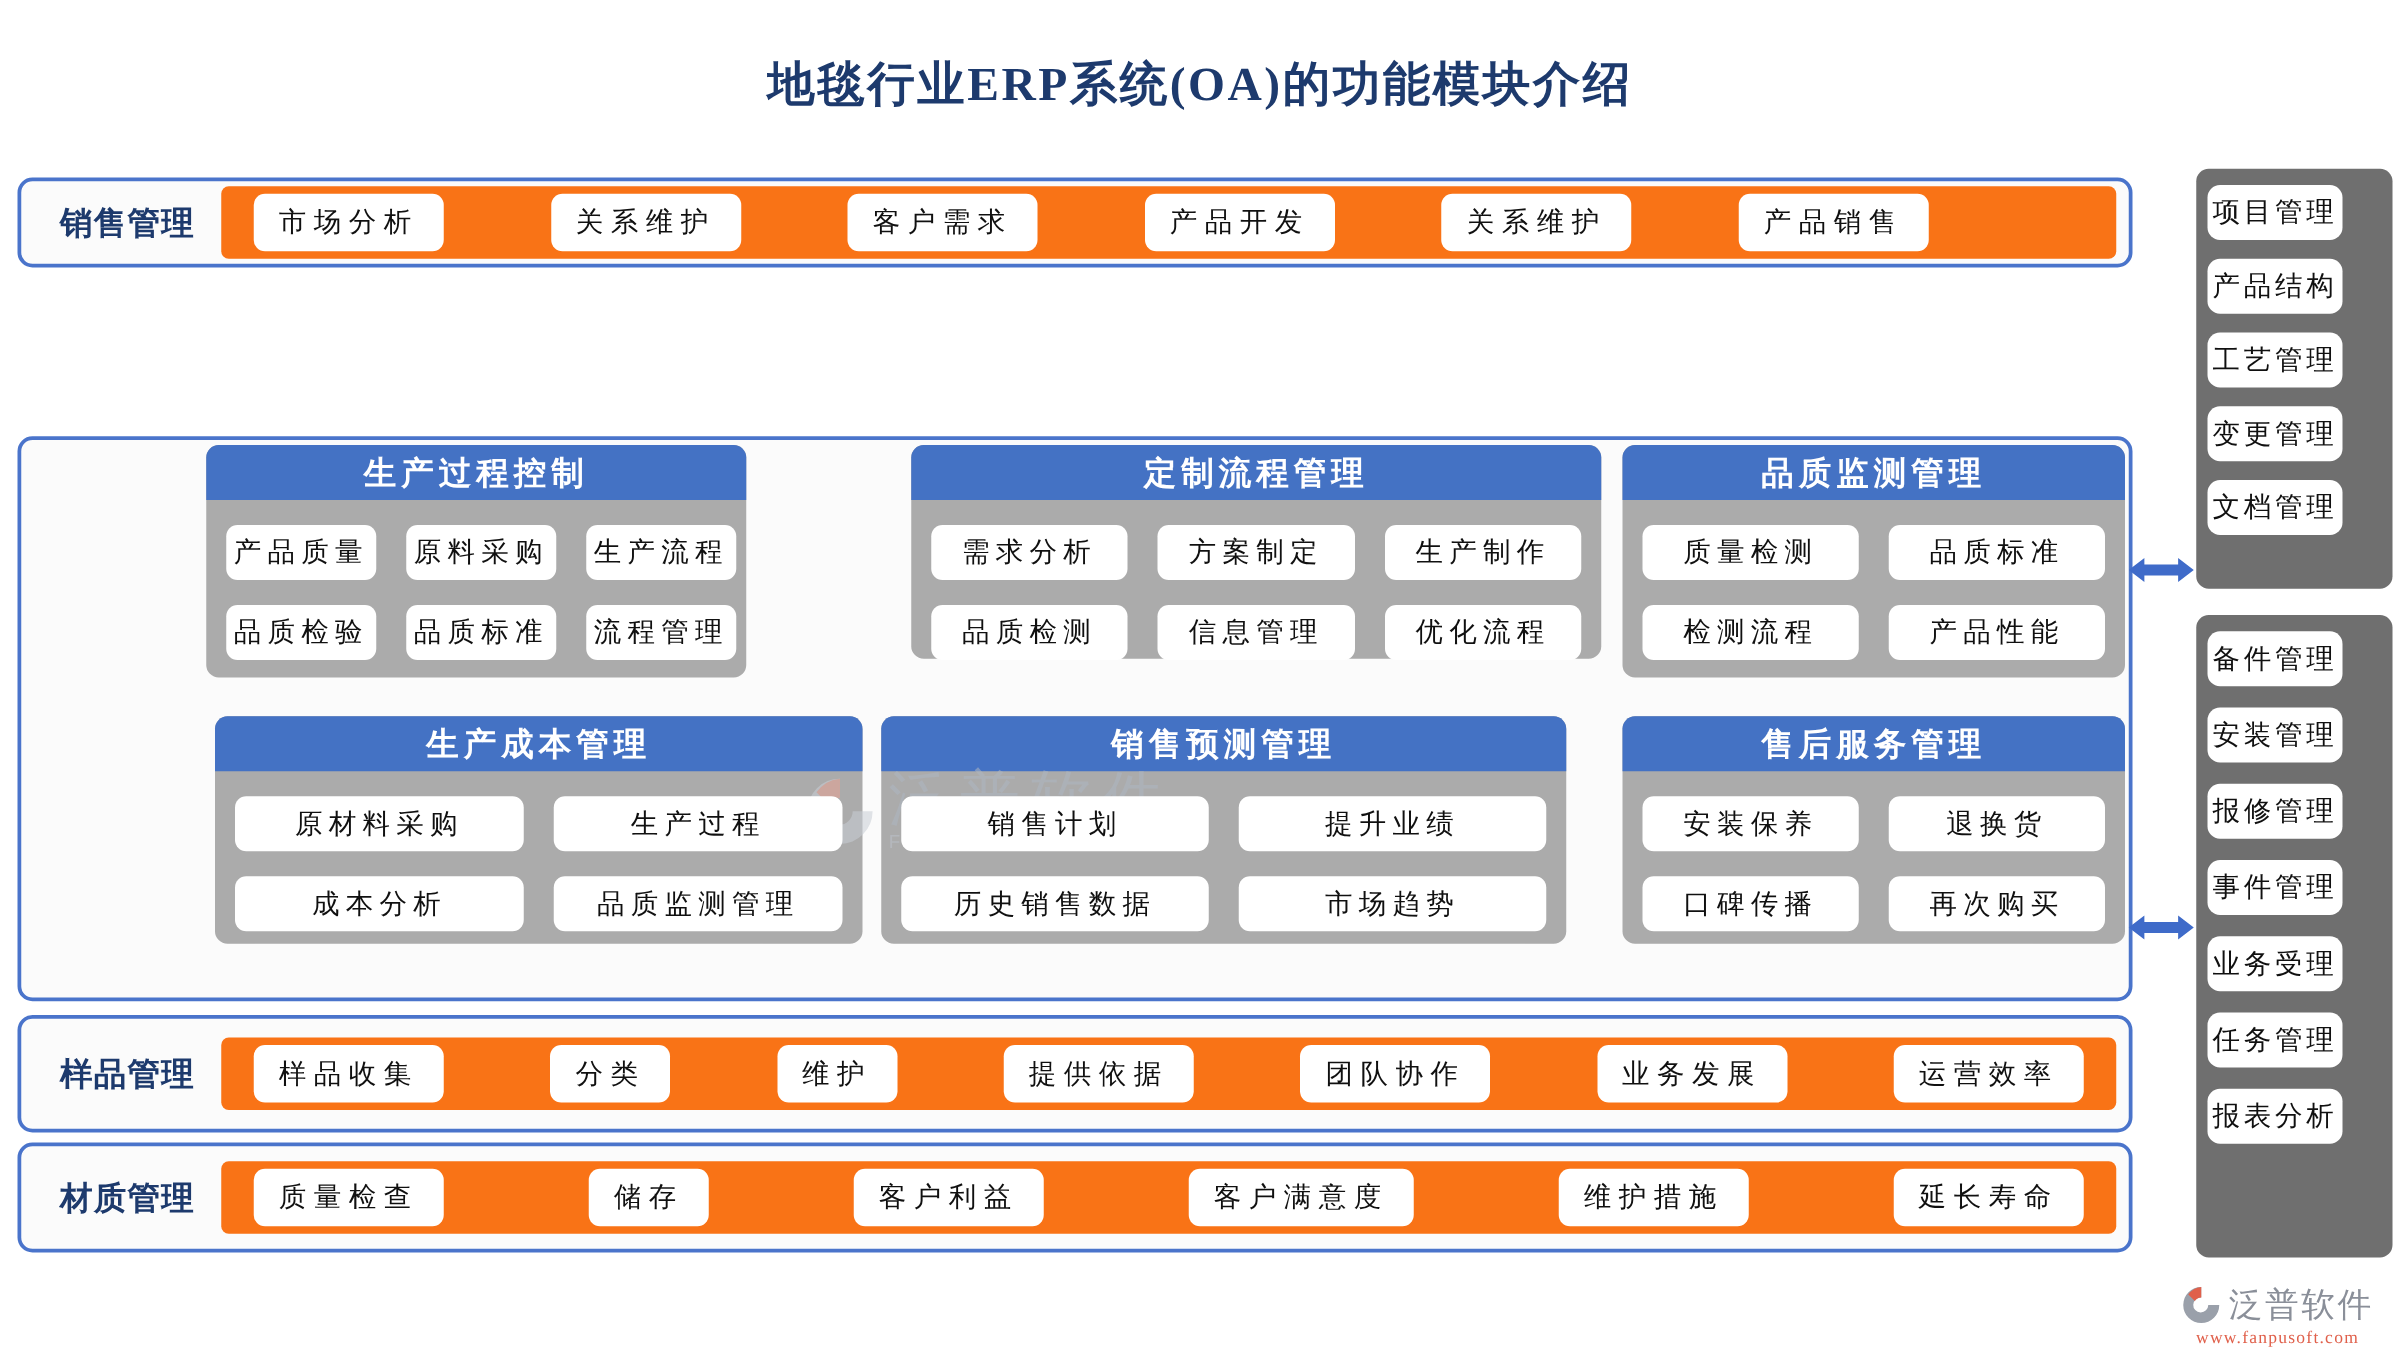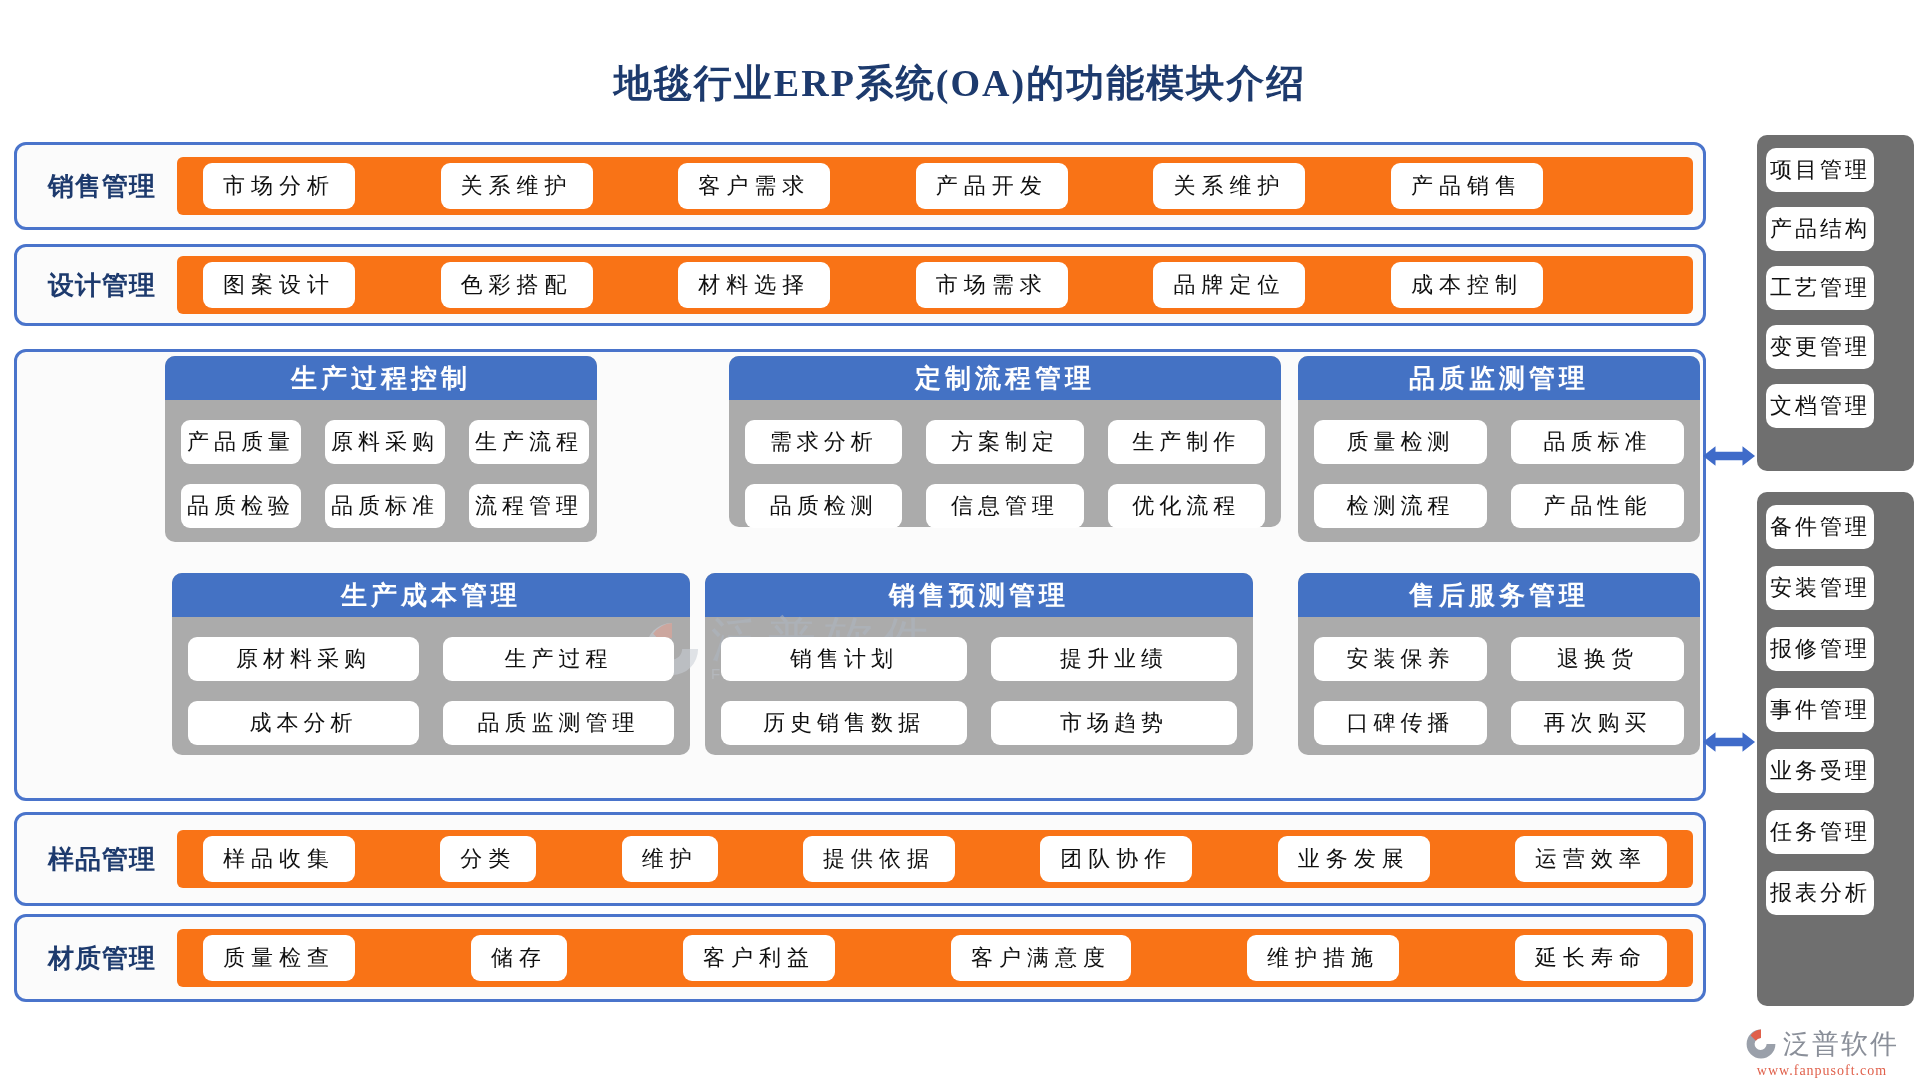--- a/index.html
+++ b/index.html
@@ -1,21 +1,21 @@
 <!DOCTYPE html>
 <html><head>
 <meta charset="utf-8">
 <style>
   html,body { margin:0; padding:0; background:#fff; }
   .stage {
     position:relative; width:1920px; height:1080px; background:#ffffff;
     font-family:"Liberation Serif","DejaVu Serif",serif; overflow:hidden;
   }
   .title {
-    position:absolute; top:42px; left:0; right:0; margin:16px;
+    position:absolute; top:42px; left:0; right:0; margin:0;
     text-align:center; font-size:38px; font-weight:bold;
     color:#1d3a6d; letter-spacing:2px;
   }
   
   .hbox {
     position:absolute; left:14px; width:1692px; box-sizing:border-box;
     border:3px solid #4a74cb; border-radius:12px; background:#fbfbfb;
     display:flex; align-items:center; padding:0 10px;
   }
   .hbox-label {
@@ -90,45 +90,33 @@
   .fb-name { font-size:27px; color:#8a8f99; letter-spacing:2px; white-space:nowrap; }
   .fb-url  { font-size:14px; color:#e0604b; letter-spacing:1px; margin-top:1px; white-space:nowrap; }
 </style>
 </head>
 <body>
 
 <div class="stage">
 
   <h1 class="title">地毯行业ERP系统(OA)的功能模块介绍</h1>
 
-  <section class="hbox" style="top:142px;height:88px">
+  <section class="hbox" style="top:142px;height:72px">
     <div class="hbox-label">销售管理</div>
     <div class="hbox-bar bar-tail">
 
     <div class="btn">市场分析</div>
         <div class="btn">关系维护</div>
         <div class="btn">客户需求</div>
         <div class="btn">产品开发</div>
         <div class="btn">关系维护</div>
         <div class="btn">产品销售</div>
       </div>
   </section>
 
-  <section class="hbox" style="top:244px;height:82px">
-    <div class="hbox-label">设计管理</div>
-    <div class="hbox-bar bar-tail">
-
-    <div class="btn">图案设计</div>
-        <div class="btn">色彩搭配</div>
-        <div class="btn">材料选择</div>
-        <div class="btn">市场需求</div>
-        <div class="btn">品牌定位</div>
-        <div class="btn">成本控制</div>
-      </div>
-  </section>
 
   <section class="mainbox">
 
     <div class="panel" id="panel-0">
       <div class="panel-header">生产过程控制</div>
       <div class="panel-body cols-3">
 
       <div class="btn">产品质量</div>
           <div class="btn">原料采购</div>
           <div class="btn">生产流程</div>

